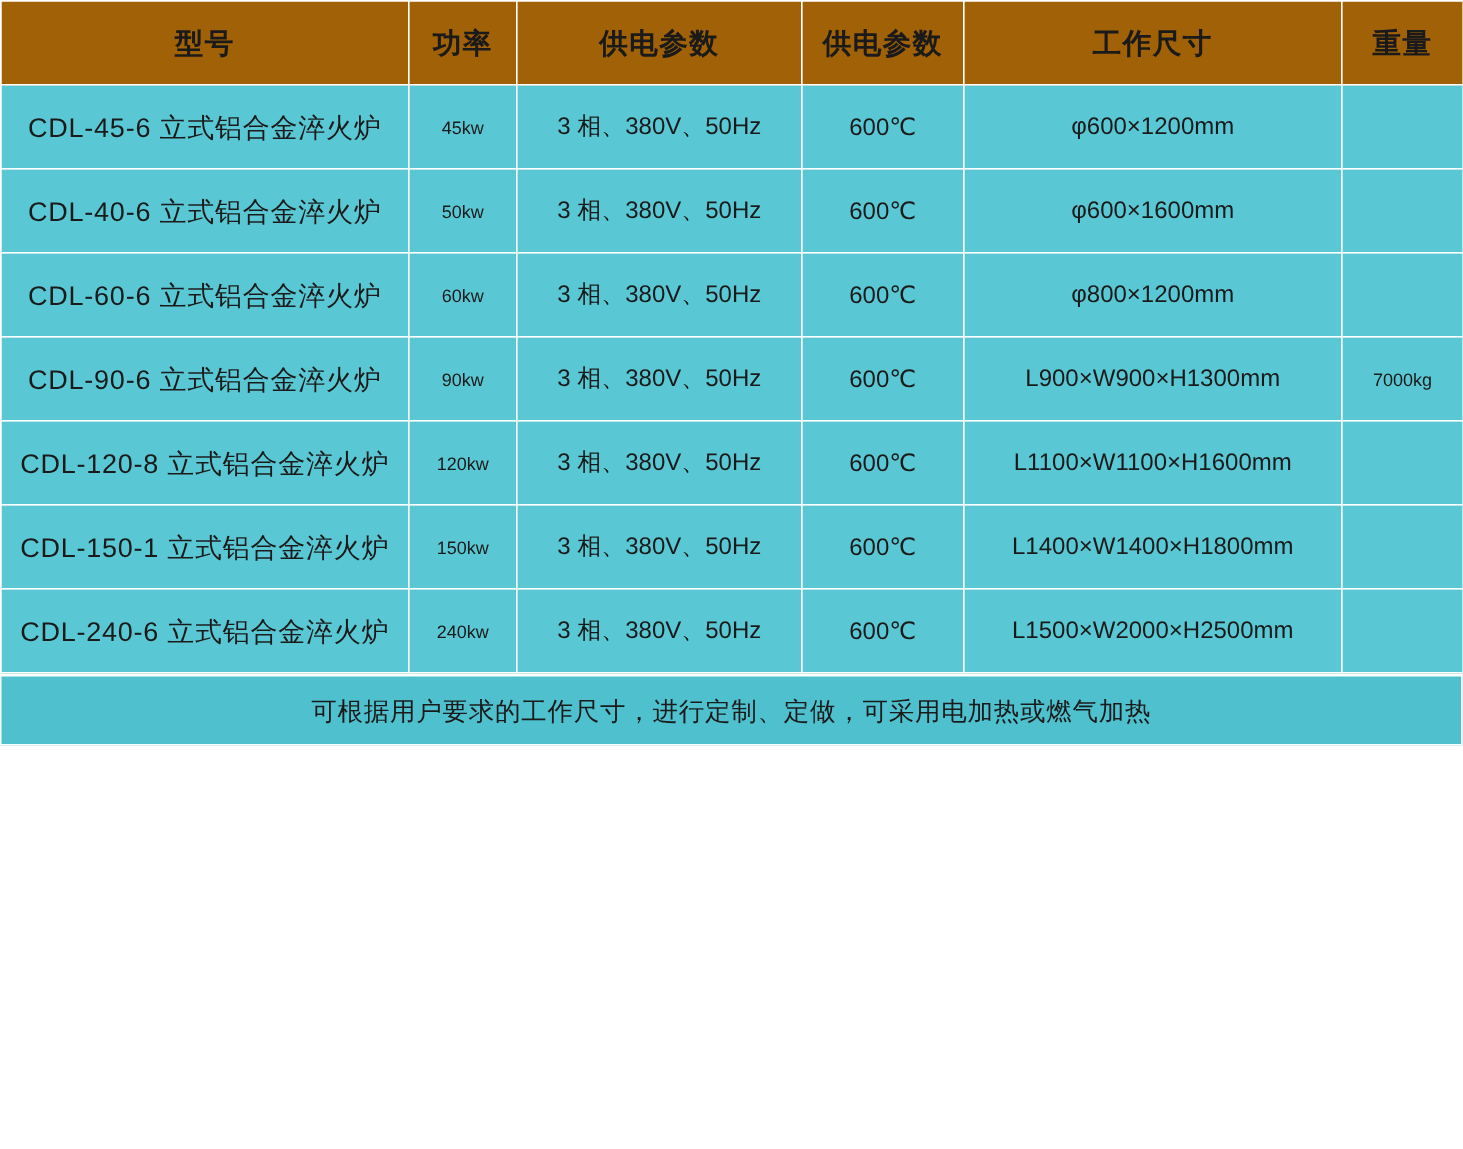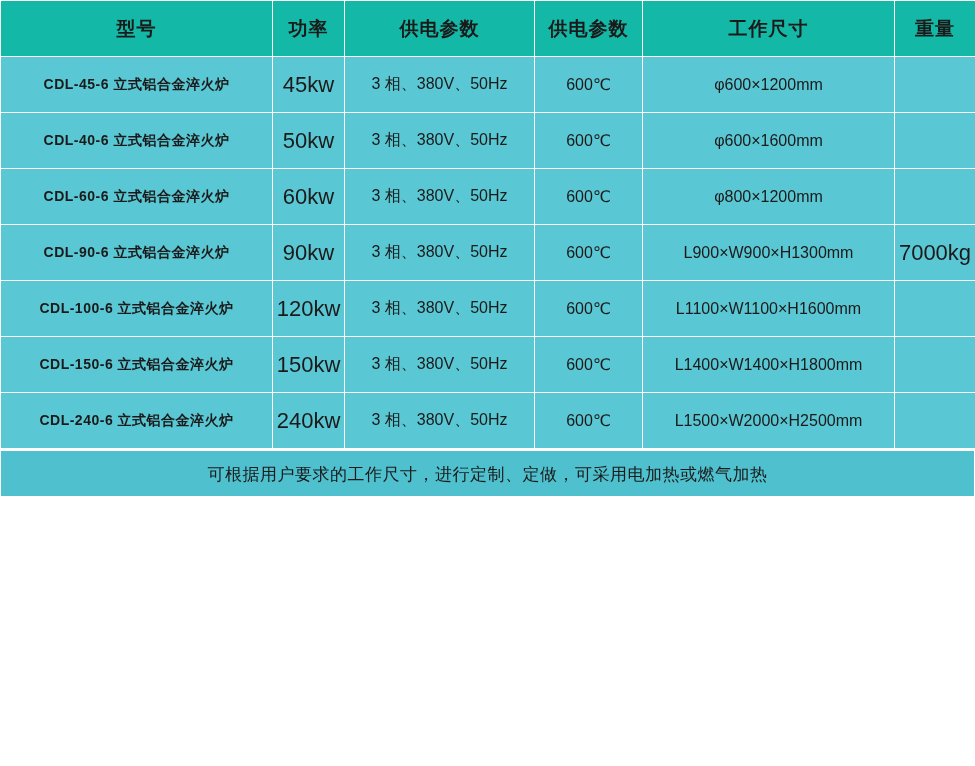--- a/index.html
+++ b/index.html
@@ -26,40 +26,40 @@
   .spec-table col.c-weight { width: 81px; }
 
   .spec-table th,
   .spec-table td {
     border: 1px solid #ffffff;
     text-align: center;
     vertical-align: middle;
     color: #1a1a1a;
   }
   .spec-table thead th {
-    background: #14b8a6;
+    background: #a16207;
     height: 53px;
     font-size: 19px;
     font-weight: bold;
     letter-spacing: 1px;
     text-align: center;
   }
   .spec-table tbody td {
     background: #5ac8d4;
     height: 53px;
     font-size: 16px;
   }
   .spec-table tbody td.model {
-    font-size: 14px;
-    font-weight: bold;
+    font-size: 18px;
+    font-weight: normal;
     letter-spacing: 0.5px;
   }
   .spec-table tbody td.power,
   .spec-table tbody td.weight {
-    font-size: 22px;
+    font-size: 12px;
   }
   .spec-table tbody td.supply,
   .spec-table tbody td.size,
   .spec-table tbody td.temp {
     font-size: 16px;
   }
   .footer-note {
     background: #4ec0ce;
     height: 48px;
     line-height: 48px;
@@ -121,29 +121,29 @@
     </tr>
     <tr>
       <td class="model">CDL-90-6 立式铝合金淬火炉</td>
       <td class="power">90kw</td>
       <td class="supply">3 相、380V、50Hz</td>
       <td class="temp">600℃</td>
       <td class="size">L900×W900×H1300mm</td>
       <td class="weight">7000kg</td>
     </tr>
     <tr>
-      <td class="model">CDL-100-6 立式铝合金淬火炉</td>
+      <td class="model">CDL-120-8 立式铝合金淬火炉</td>
       <td class="power">120kw</td>
       <td class="supply">3 相、380V、50Hz</td>
       <td class="temp">600℃</td>
       <td class="size">L1100×W1100×H1600mm</td>
       <td class="weight"></td>
     </tr>
     <tr>
-      <td class="model">CDL-150-6 立式铝合金淬火炉</td>
+      <td class="model">CDL-150-1 立式铝合金淬火炉</td>
       <td class="power">150kw</td>
       <td class="supply">3 相、380V、50Hz</td>
       <td class="temp">600℃</td>
       <td class="size">L1400×W1400×H1800mm</td>
       <td class="weight"></td>
     </tr>
     <tr>
       <td class="model">CDL-240-6 立式铝合金淬火炉</td>
       <td class="power">240kw</td>
       <td class="supply">3 相、380V、50Hz</td>

